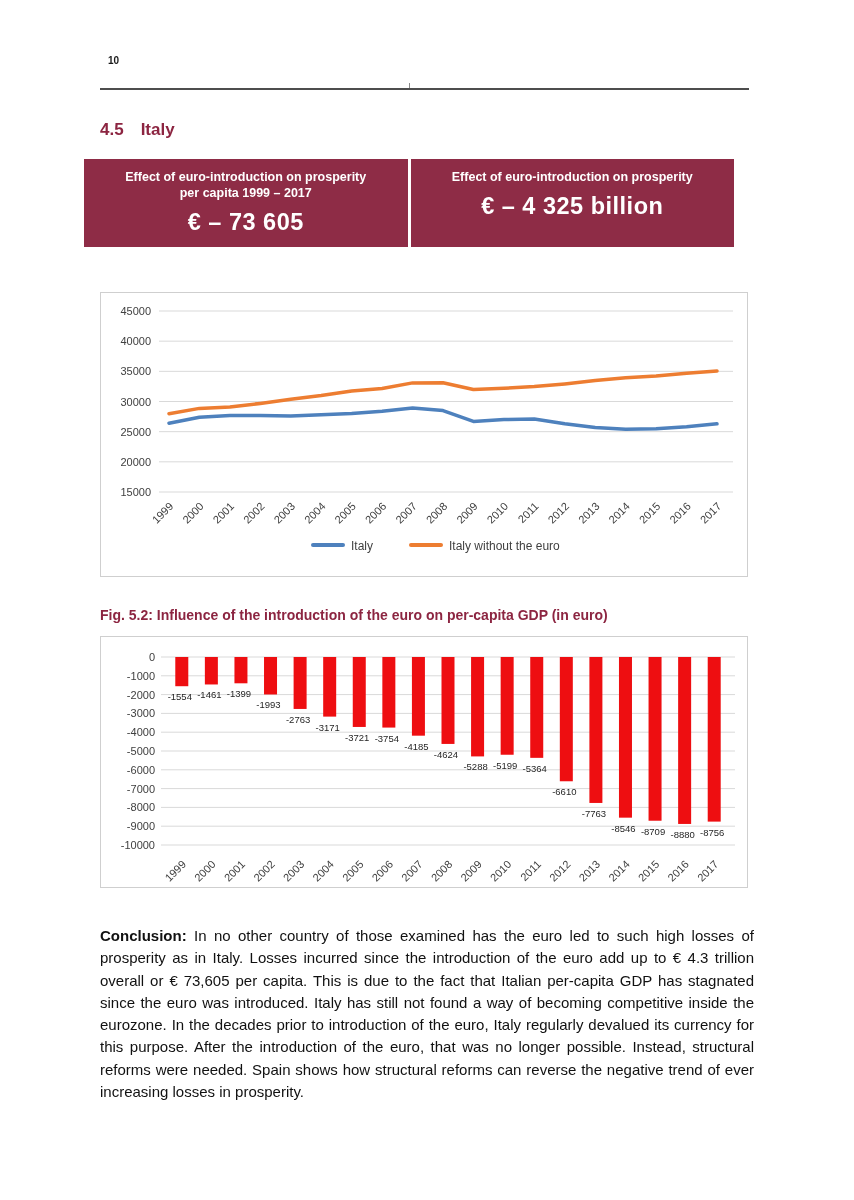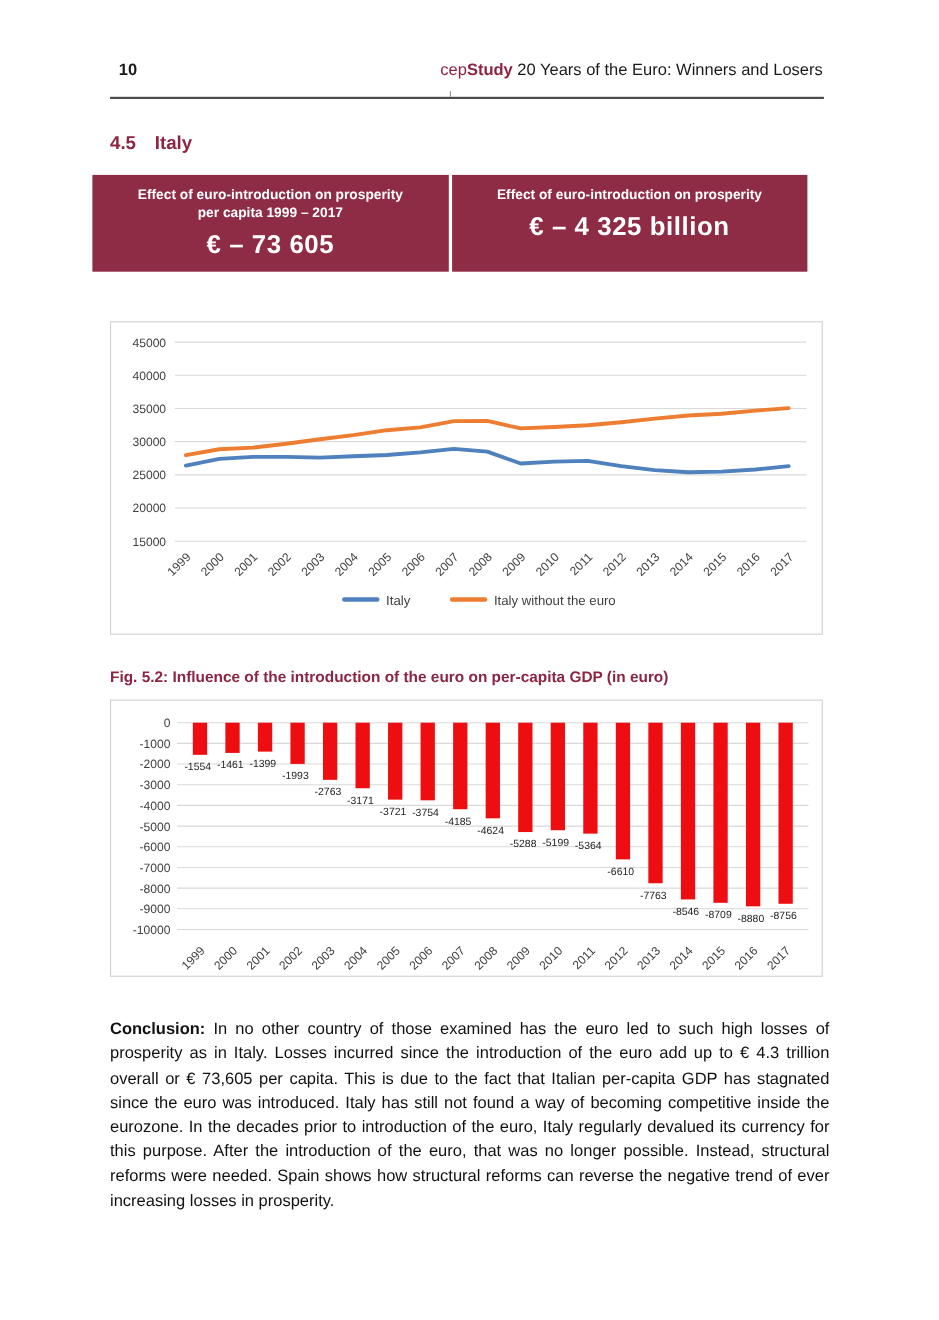--- a/index.html
+++ b/index.html
@@ -1,20 +1,20 @@
 <!DOCTYPE html>
 <html><head>
 <meta charset="utf-8">
 <style>
   * { margin:0; padding:0; box-sizing:border-box; }
   html,body { background:#ffffff; }
   body { font-family:"Liberation Sans","DejaVu Sans",sans-serif; color:#1a1a1a; }
   .page { position:relative; width:854px; height:1200px; background:#fff; overflow:hidden; }
 
-  .hdr-num   { position:absolute; left:108px; top:55px; font-size:15px;font-weight:bold; }
+  .hdr-num   { position:absolute; left:108px; top:55px; font-size:10px;font-weight:bold; }
   .hdr-title { position:absolute; right:106px; top:55px; font-size:15px; white-space:pre; }
   .brand     { color:#8C2541; }
   .brand-b   { color:#8C2541; font-weight:bold; }
 
   .rule  { position:absolute; left:100px; top:88px; width:649px; height:2px; background:#4d4d4d; }
   .notch { position:absolute; left:409px; top:83px; width:1px; height:5px; background:#8a8a8a; }
 
   .sec-head { position:absolute; left:100px; top:120px; display:flex; gap:17px;
               font-size:17px; font-weight:bold; color:#8C2541; }
 
@@ -36,21 +36,20 @@
   .conclusion b { font-weight:bold; }
 
   svg text { font-family:"Liberation Sans","DejaVu Sans",sans-serif; }
 </style>
 </head>
 <body>
 
 <div class="page">
 
   <div class="hdr-num">10</div>
-  <div class="hdr-title"><span class="brand">cep</span><span class="brand-b">Study</span><span> 20 Years of the Euro: Winners and Losers</span></div>
 
   <div class="rule"></div>
   <div class="notch"></div>
 
   <div class="sec-head">
     <span>4.5</span>
     <span>Italy</span>
   </div>
 
   <div class="boxes">

